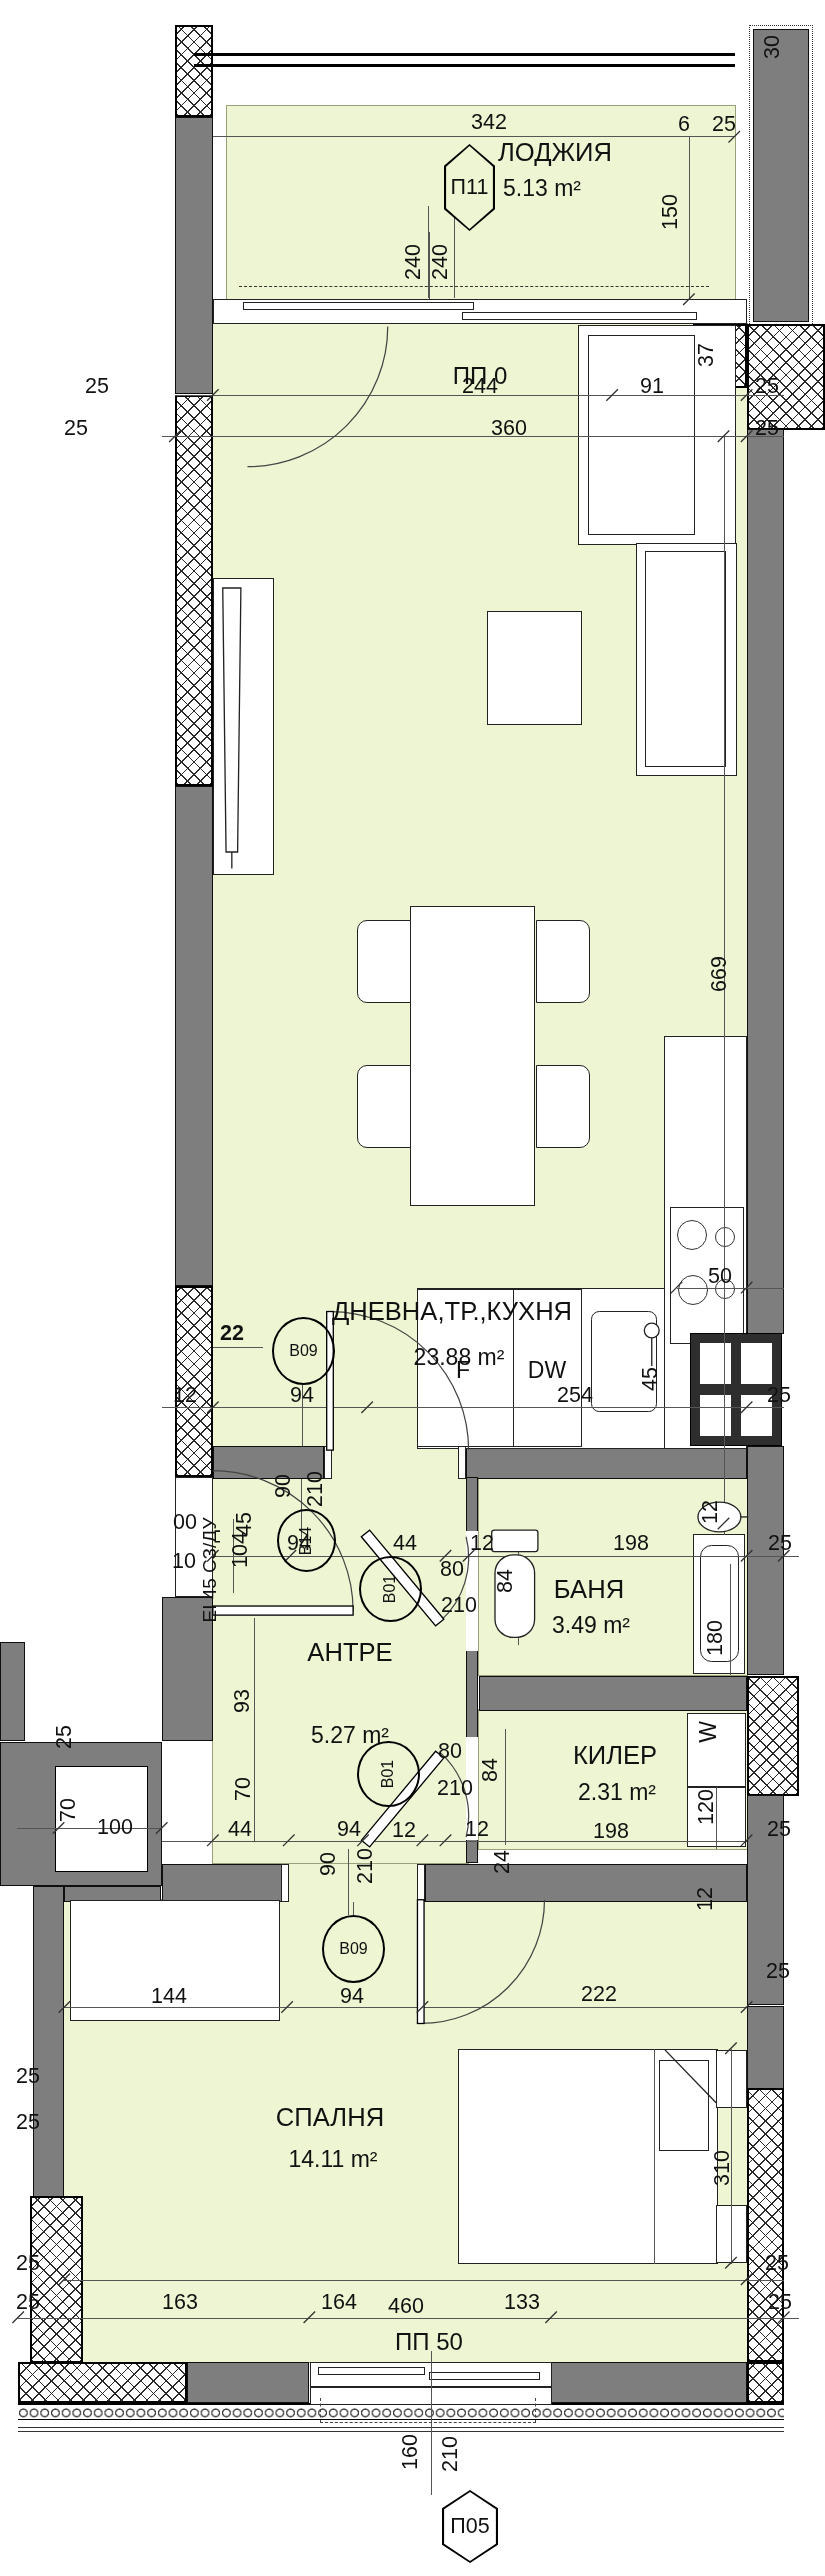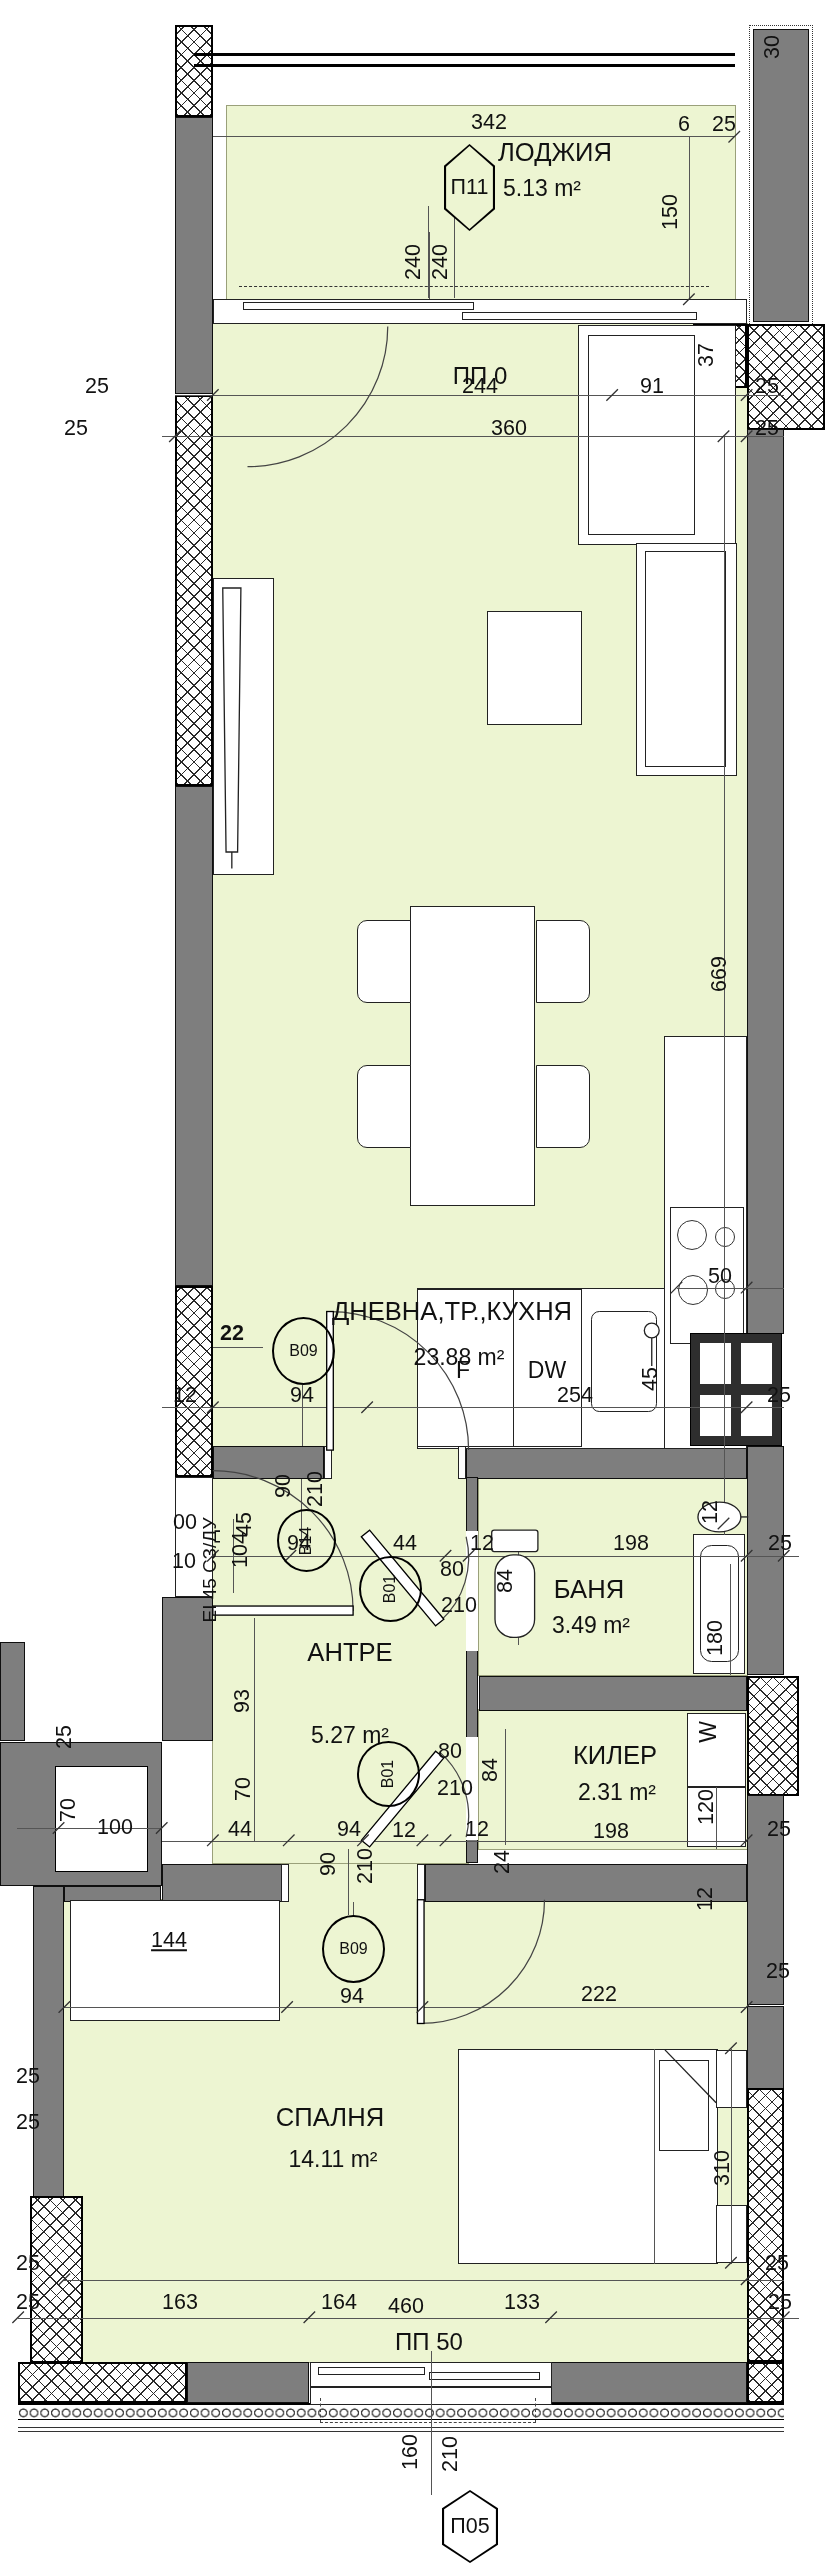--- a/index.html
+++ b/index.html
@@ -287,21 +287,21 @@
     <div class="lbl" style="left: 779px; top: 1830px;">25</div>
     <div class="lbl r90" style="left: 706px; top: 1899px;">12</div>
     <div class="lbl" style="left: 778px; top: 1972px;">25</div>
     <div class="lbl" style="left: 349px; top: 1830px;">94</div>
     <div class="lbl" style="left: 404px; top: 1831px;">12</div>
     <div class="lbl" style="left: 477px; top: 1830px;">12</div>
     <div class="lbl r90" style="left: 503px; top: 1862px;">24</div>
     <div class="lbl" style="left: 611px; top: 1832px;">198</div>
     <div class="lbl r90" style="left: 329px; top: 1864px;">90</div>
     <div class="lbl r90" style="left: 366px; top: 1866px;">210</div>
-    <div class="lbl" style="left: 169px; top: 1941px; text-decoration: underline;">144</div>
+    <div class="lbl" style="left: 169px; top: 1997px;">144</div>
     <div class="lbl" style="left: 352px; top: 1997px;">94</div>
     <div class="lbl" style="left: 599px; top: 1995px;">222</div>
     <div class="lbl room" style="left: 330px; top: 2118px; text-align: right;">СПАЛНЯ</div>
     <div class="lbl area" style="left: 333px; top: 2159px;">14.11 m²</div>
     <div class="lbl" style="left: 28px; top: 2077px;">25</div>
     <div class="lbl" style="left: 28px; top: 2123px;">25</div>
     <div class="lbl r90" style="left: 723px; top: 2168px;">310</div>
     <div class="lbl" style="left: 28px; top: 2264px;">25</div>
     <div class="lbl" style="left: 28px; top: 2303px;">25</div>
     <div class="lbl" style="left: 406px; top: 2267px; margin-top: 40px;">460</div>

